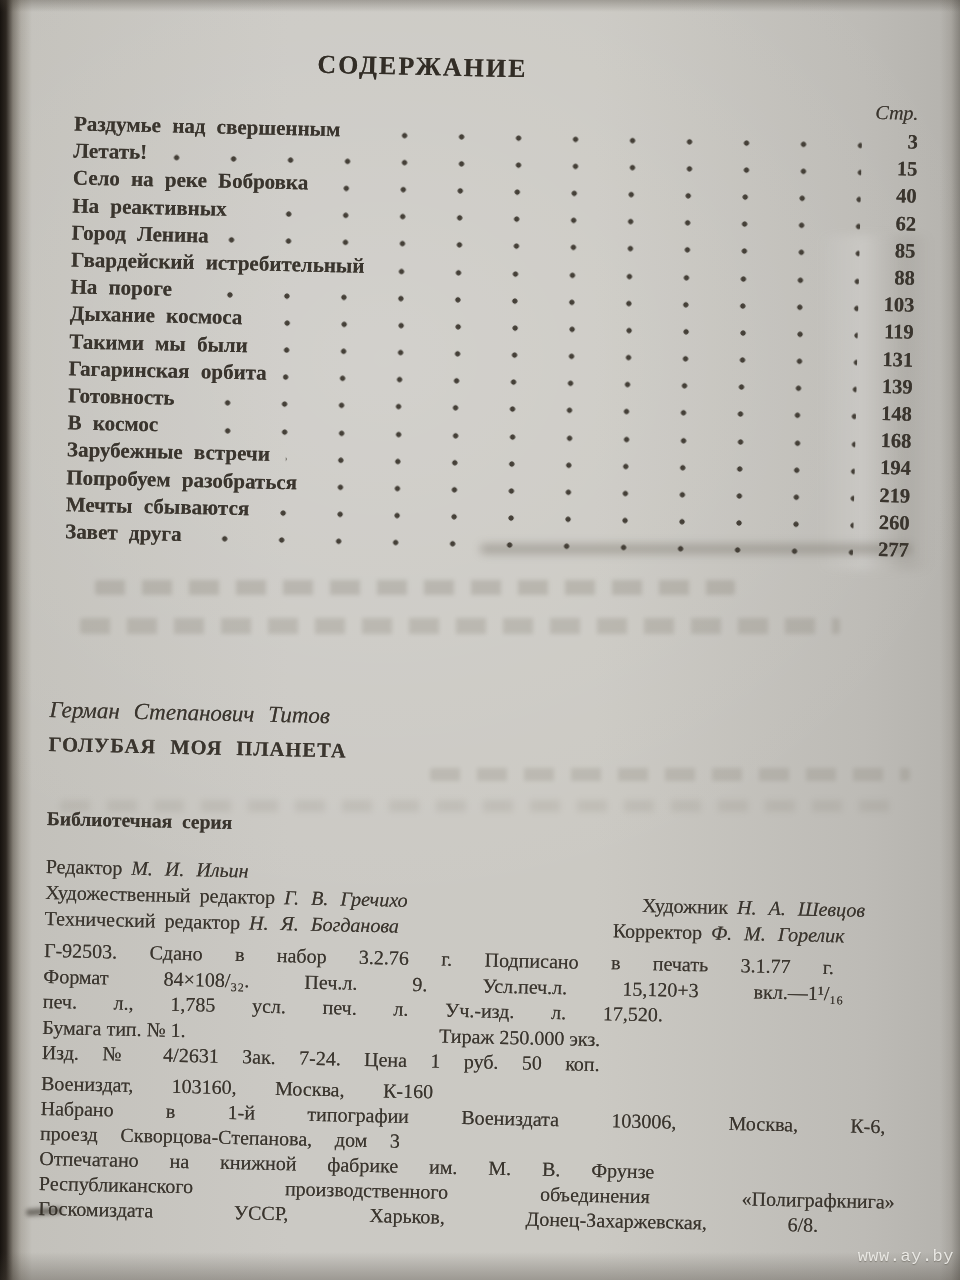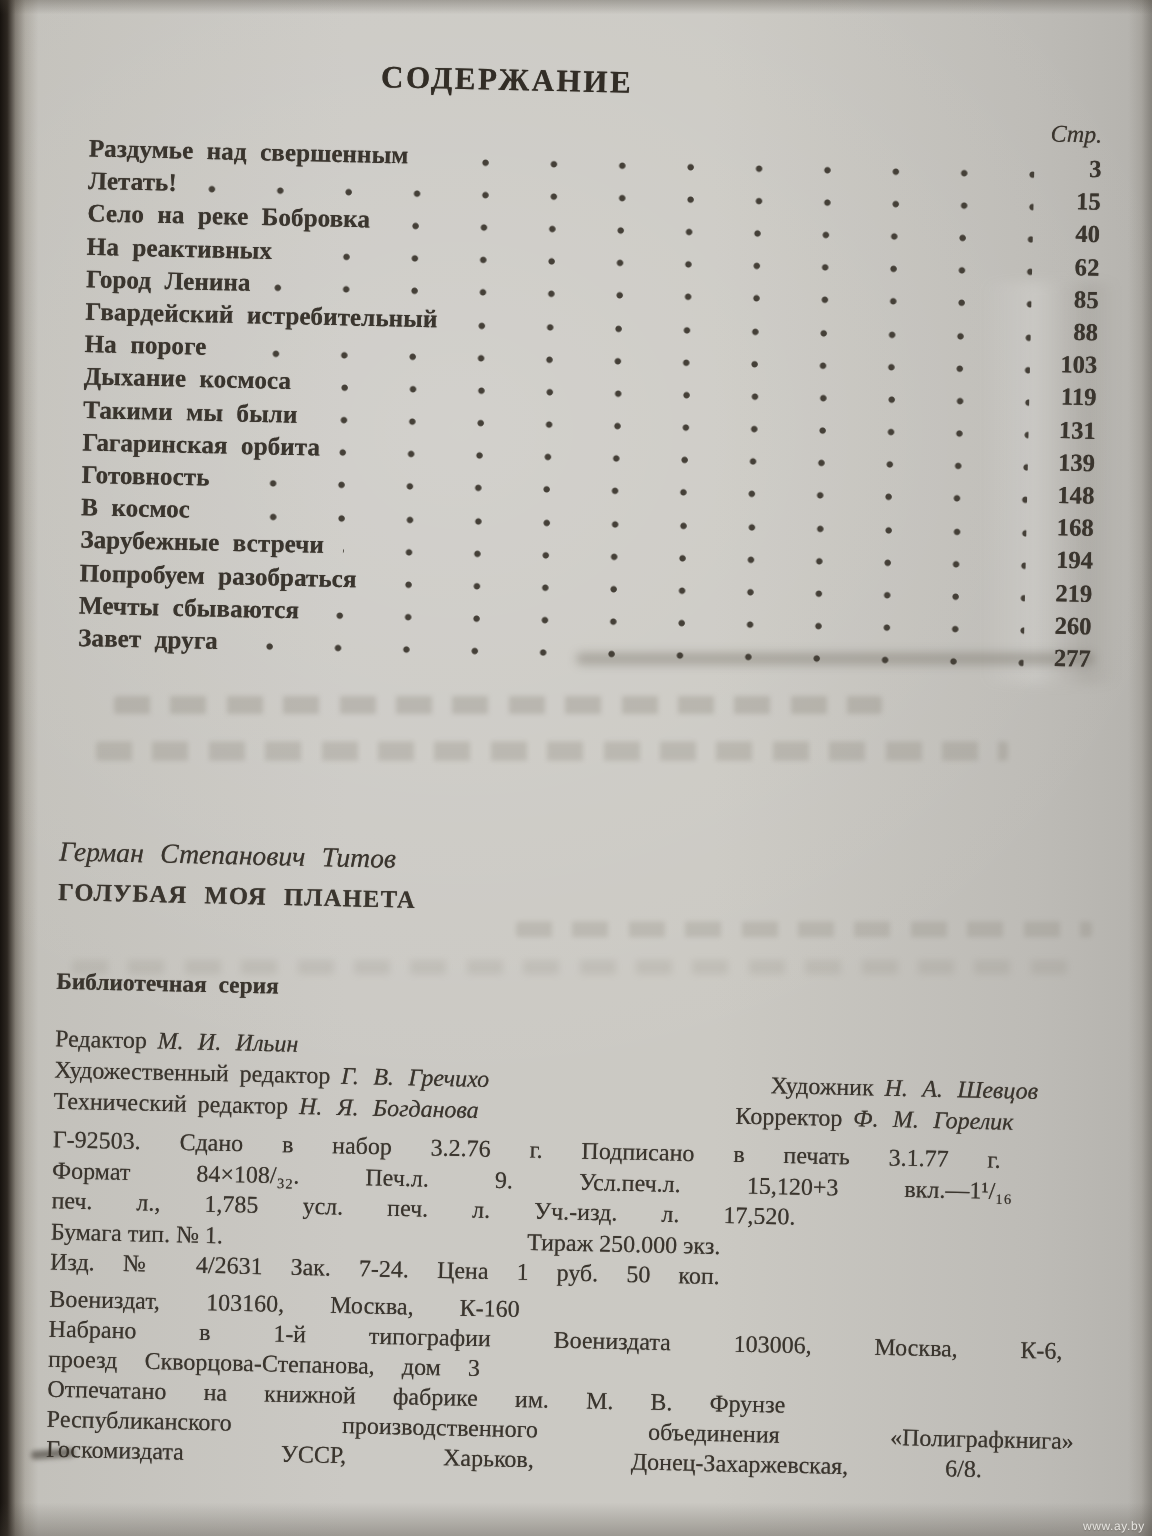--- a/index.html
+++ b/index.html
@@ -67,22 +67,22 @@
 
   .printinfo{margin-top:7px;font-size:20px;line-height:25.5px;}
   .pline{text-align:justify;text-align-last:justify;white-space:nowrap;}
   .w790{width:790px;}.w800{width:800px;}.w620{width:620px;}.w558{width:558px;}
   .tirazh{display:flex;justify-content:space-between;width:558px;white-space:nowrap;}
 
   .publisher{margin-top:5px;font-size:20px;line-height:25px;}
   .w392{width:392px;}.w845{width:845px;}.w360{width:360px;}.w615{width:615px;}
   .w856{width:856px;}.w780{width:780px;}
 
-  .watermark{position:absolute;right:6px;bottom:2px;z-index:6;
-    font-family:Liberation Sans, sans-serif;font-size:10px;
+  .watermark{position:absolute;right:6px;bottom:14px;z-index:6;
+    font-family:Liberation Mono, monospace;font-size:17px;
     color:rgba(248,247,243,.85);letter-spacing:.5px;text-shadow:0 1px 1px rgba(90,85,75,.5);}
 </style>
 </head>
 <body>
 
 <div class="photo">
 
   <div class="crease"></div>
   <div class="streak"></div>
   <div class="ghost g1"></div>

